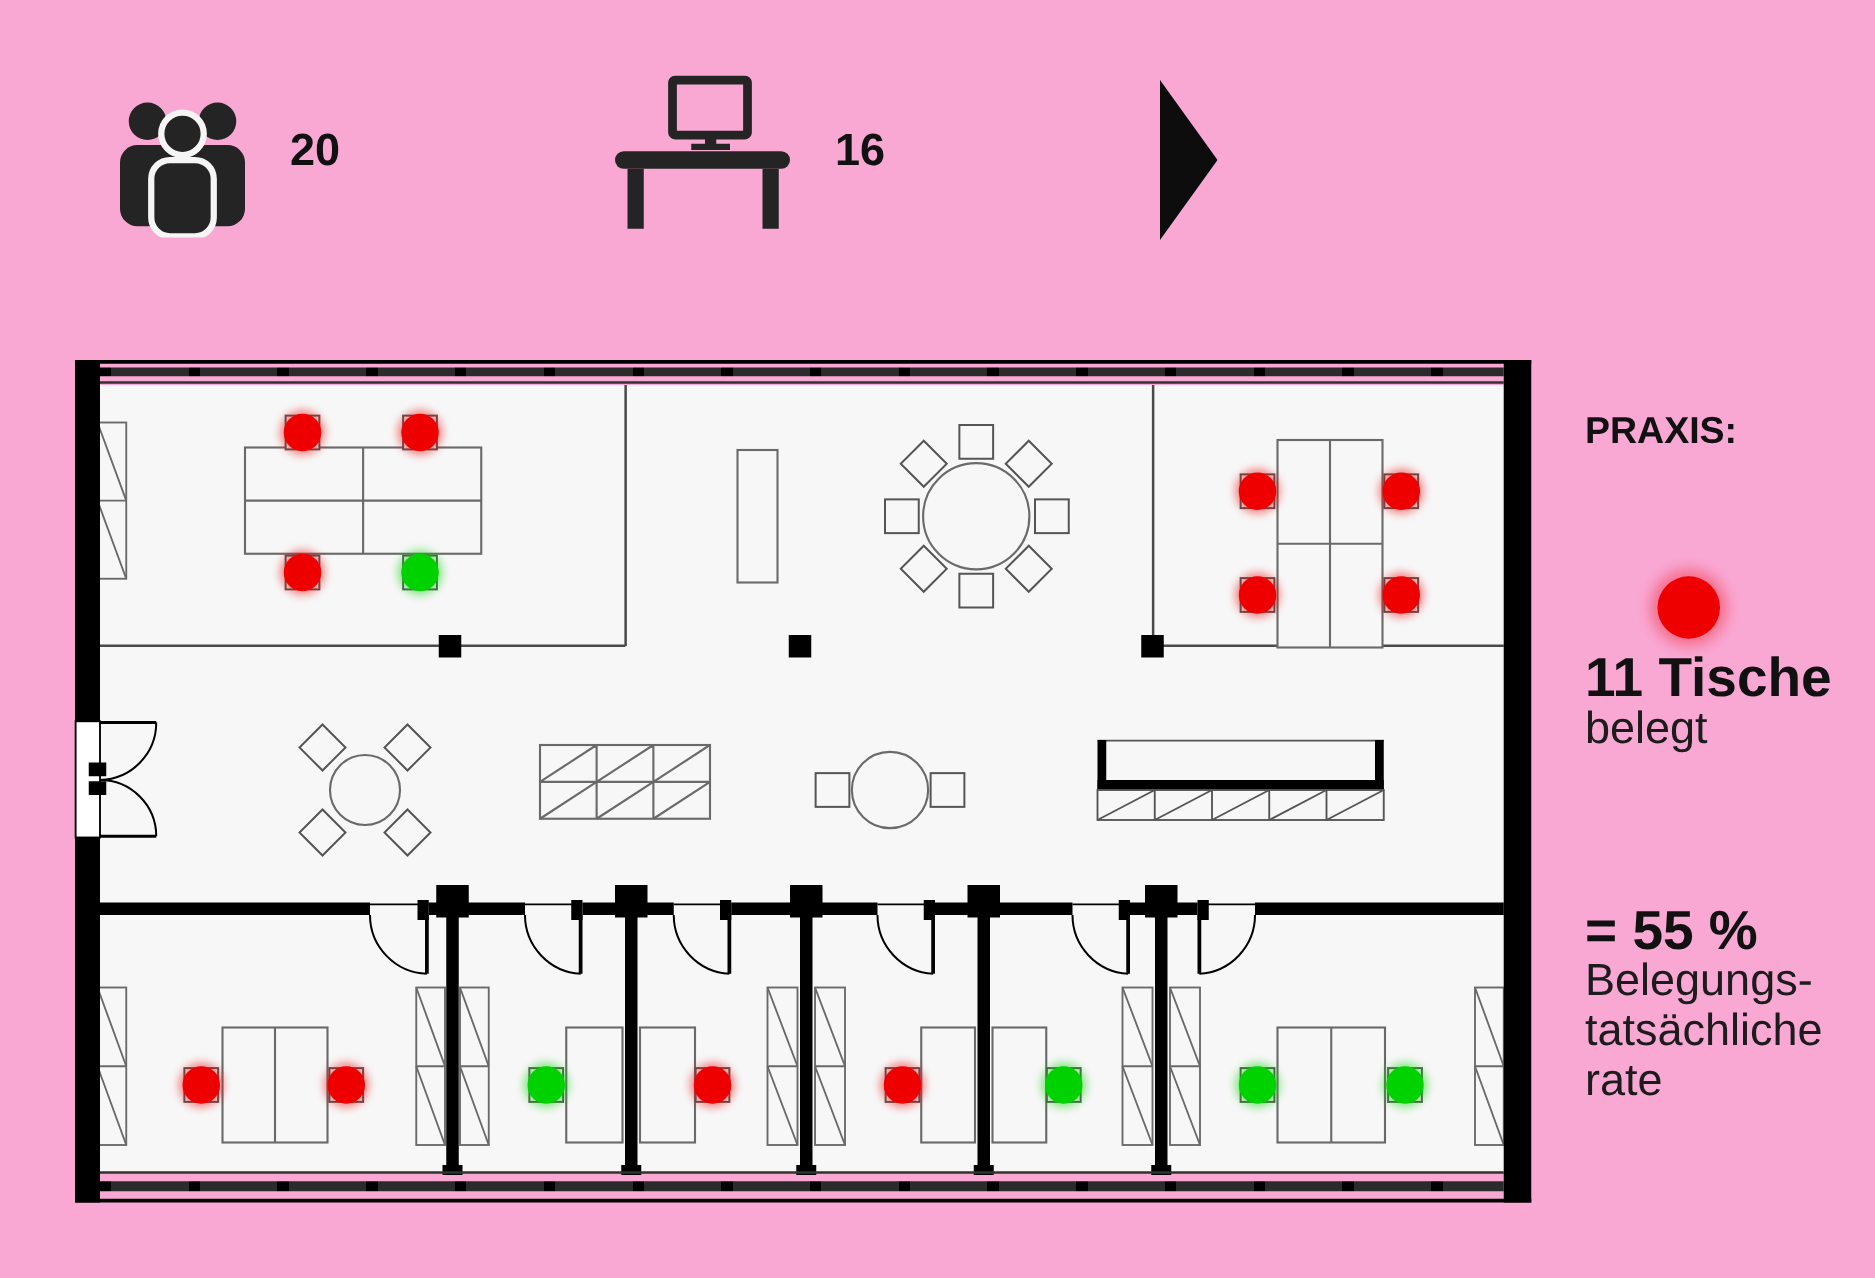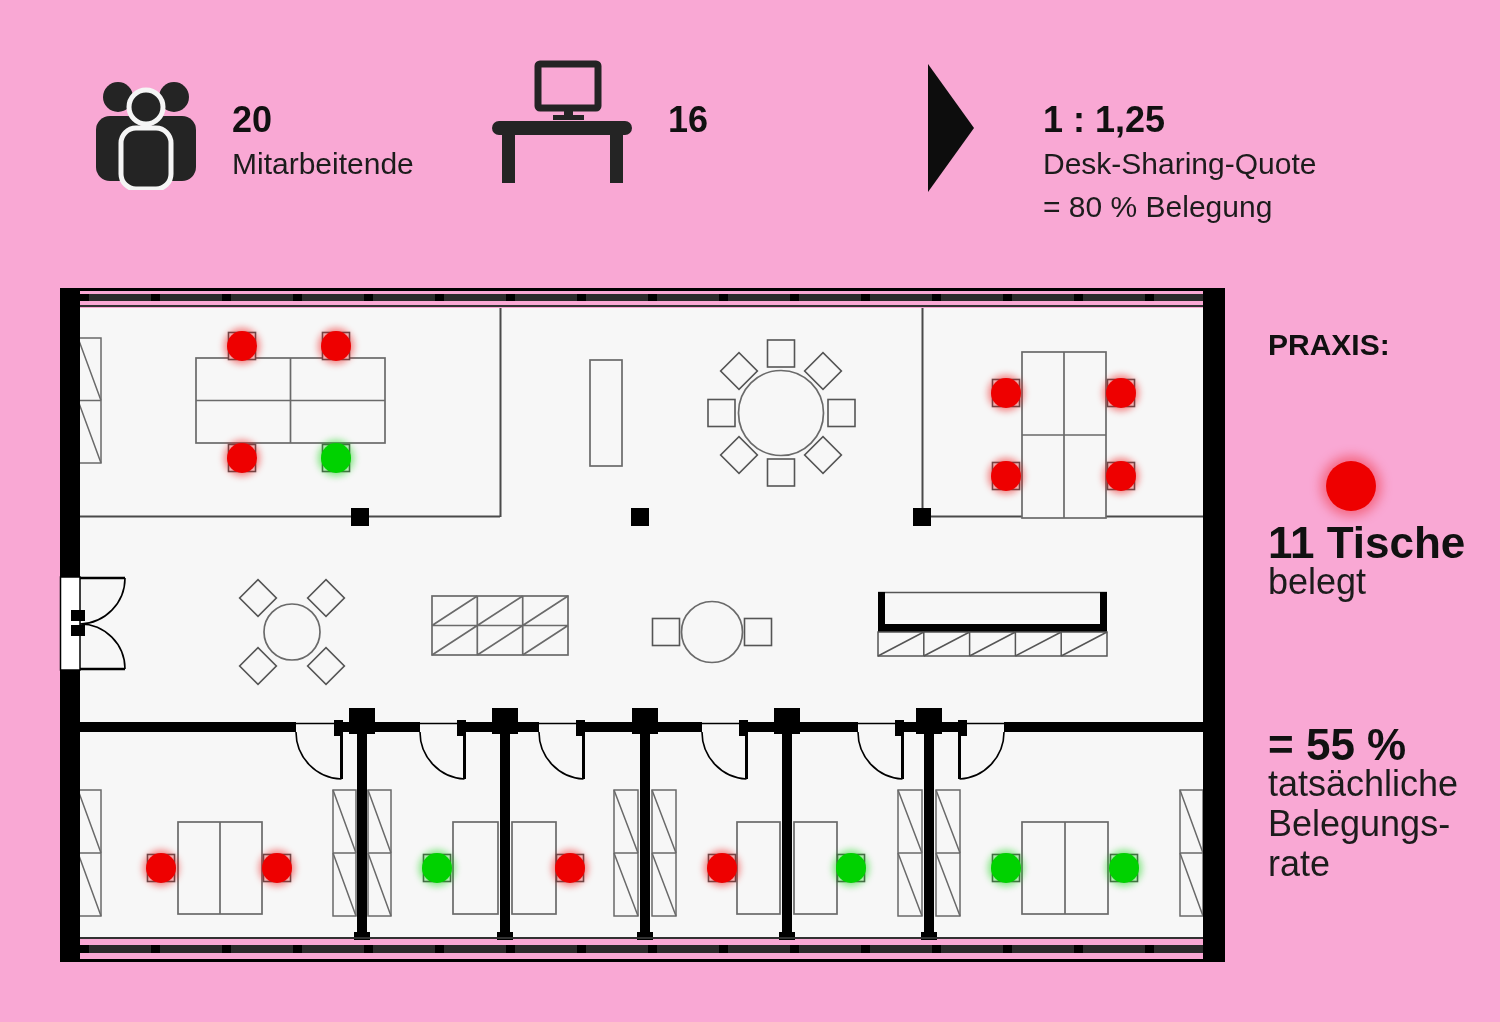--- a/index.html
+++ b/index.html
@@ -38,46 +38,40 @@
       <circle cx="33" cy="21" r="15"></circle>
       <rect x="11" y="40" width="45" height="65" rx="14"></rect>
       <circle cx="89" cy="21" r="15"></circle>
       <rect x="66" y="40" width="45" height="65" rx="14"></rect>
       <circle cx="61" cy="31" r="17" stroke="#f5f5f5" stroke-width="5"></circle>
       <rect x="36" y="52" width="50" height="61" rx="15" stroke="#f5f5f5" stroke-width="5"></rect>
     </svg>
   </div>
   <div class="stat-text" style="left:232px;top:98px;">
     <div class="stat-value">20</div>
-    <div class="stat-label">Mitarbeitende</div>
   </div>
 
   <div class="abs" style="left:492px;top:60px;">
     <svg width="140" height="124" viewBox="0 0 140 124" fill="#242424">
       <rect x="46" y="4" width="60" height="44" rx="2" fill="none" stroke="#242424" stroke-width="7"></rect>
       <rect x="72" y="48" width="9" height="8"></rect>
       <rect x="61" y="55" width="31" height="5"></rect>
       <rect x="0" y="61" width="140" height="14" rx="7"></rect>
       <rect x="10" y="75" width="13" height="48"></rect>
       <rect x="118" y="75" width="13" height="48"></rect>
     </svg>
   </div>
   <div class="stat-text" style="left:668px;top:98px;">
     <div class="stat-value">16</div>
   </div>
 
   <div class="abs" style="left:928px;top:64px;">
     <svg width="46" height="128" viewBox="0 0 46 128">
         <polygon points="0,0 46,64 0,128" fill="#0d0d0d"></polygon>
       </svg>
-  </div>
-  <div class="stat-text" style="left:1043px;top:98px;">
-    <div class="stat-value">1 : 1,25</div>
-    <div class="stat-label">Desk-Sharing-Quote</div>
-    <div class="stat-label">= 80 % Belegung</div>
   </div>
 
   <svg class="abs" style="left:0;top:0;" width="1500" height="1022" viewBox="0 0 1500 1022">
 
     <rect x="80" y="308" width="1123" height="630" fill="#f7f7f7"></rect>
 
     <path d="M500.5 308 V517 M80 516.5 H500 M922.5 308 V517 M922.5 516.5 H1203" stroke="#4a4a4a" stroke-width="2" fill="none"></path>
 
     <g stroke="#6a6a6a" stroke-width="1.7" fill="#f7f7f7">
 
@@ -283,22 +277,22 @@
     <div class="mullions" style="top:8px;height:8px;"></div>
     <div class="solid-full" style="top:22px;height:3px;"></div>
   </div>
 
   <div class="abs legend-title" style="left:1268px;top:328px;">PRAXIS:</div>
   <div class="legend-dot" style="left: 1326px; top: 461px; background: rgb(238, 0, 0); box-shadow: rgba(238, 0, 0, 0.4) 0px 0px 12px 5px;"></div>
   <div class="abs legend-big" style="left:1268px;top:518px;">11 Tische</div>
   <div class="abs legend-small" style="left:1268px;top:562px;">belegt</div>
   <div class="abs legend-big" style="left:1268px;top:720px;">= 55 %</div>
   <div class="abs legend-small" style="left:1268px;top:764px;">
+    <div>Belegungs-</div>
     <div>tatsächliche</div>
-    <div>Belegungs-</div>
     <div>rate</div>
   </div>
 
 <div class="seat" style="left: 227px; top: 331px; background: rgb(238, 0, 0); box-shadow: rgba(238, 0, 0, 0.467) 0px 0px 7px 3px;"></div>
     <div class="seat" style="left: 321px; top: 331px; background: rgb(238, 0, 0); box-shadow: rgba(238, 0, 0, 0.467) 0px 0px 7px 3px;"></div>
     <div class="seat" style="left: 227px; top: 443px; background: rgb(238, 0, 0); box-shadow: rgba(238, 0, 0, 0.467) 0px 0px 7px 3px;"></div>
     <div class="seat" style="left: 321px; top: 443px; background: rgb(0, 210, 0); box-shadow: rgba(0, 210, 0, 0.467) 0px 0px 7px 3px;"></div>
     <div class="seat" style="left: 991px; top: 378px; background: rgb(238, 0, 0); box-shadow: rgba(238, 0, 0, 0.467) 0px 0px 7px 3px;"></div>
     <div class="seat" style="left: 1106px; top: 378px; background: rgb(238, 0, 0); box-shadow: rgba(238, 0, 0, 0.467) 0px 0px 7px 3px;"></div>
     <div class="seat" style="left: 991px; top: 461px; background: rgb(238, 0, 0); box-shadow: rgba(238, 0, 0, 0.467) 0px 0px 7px 3px;"></div>

